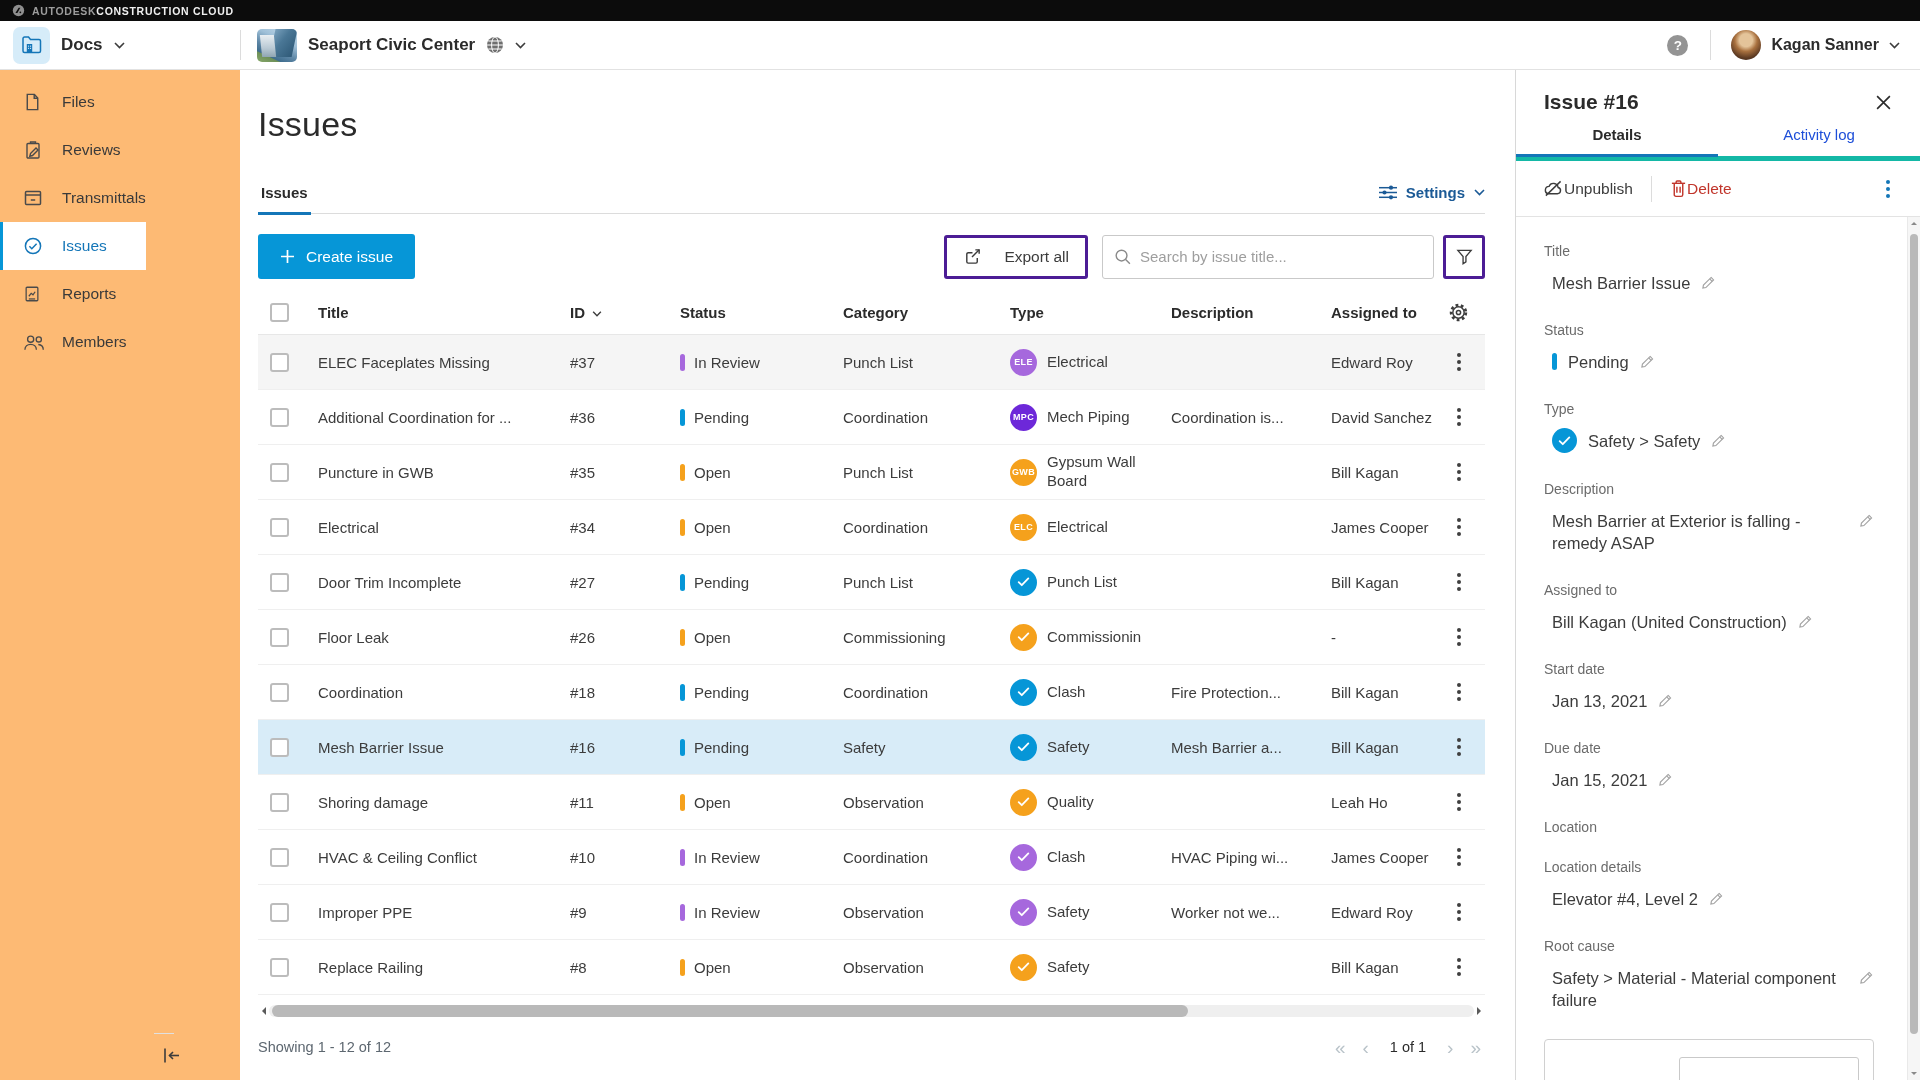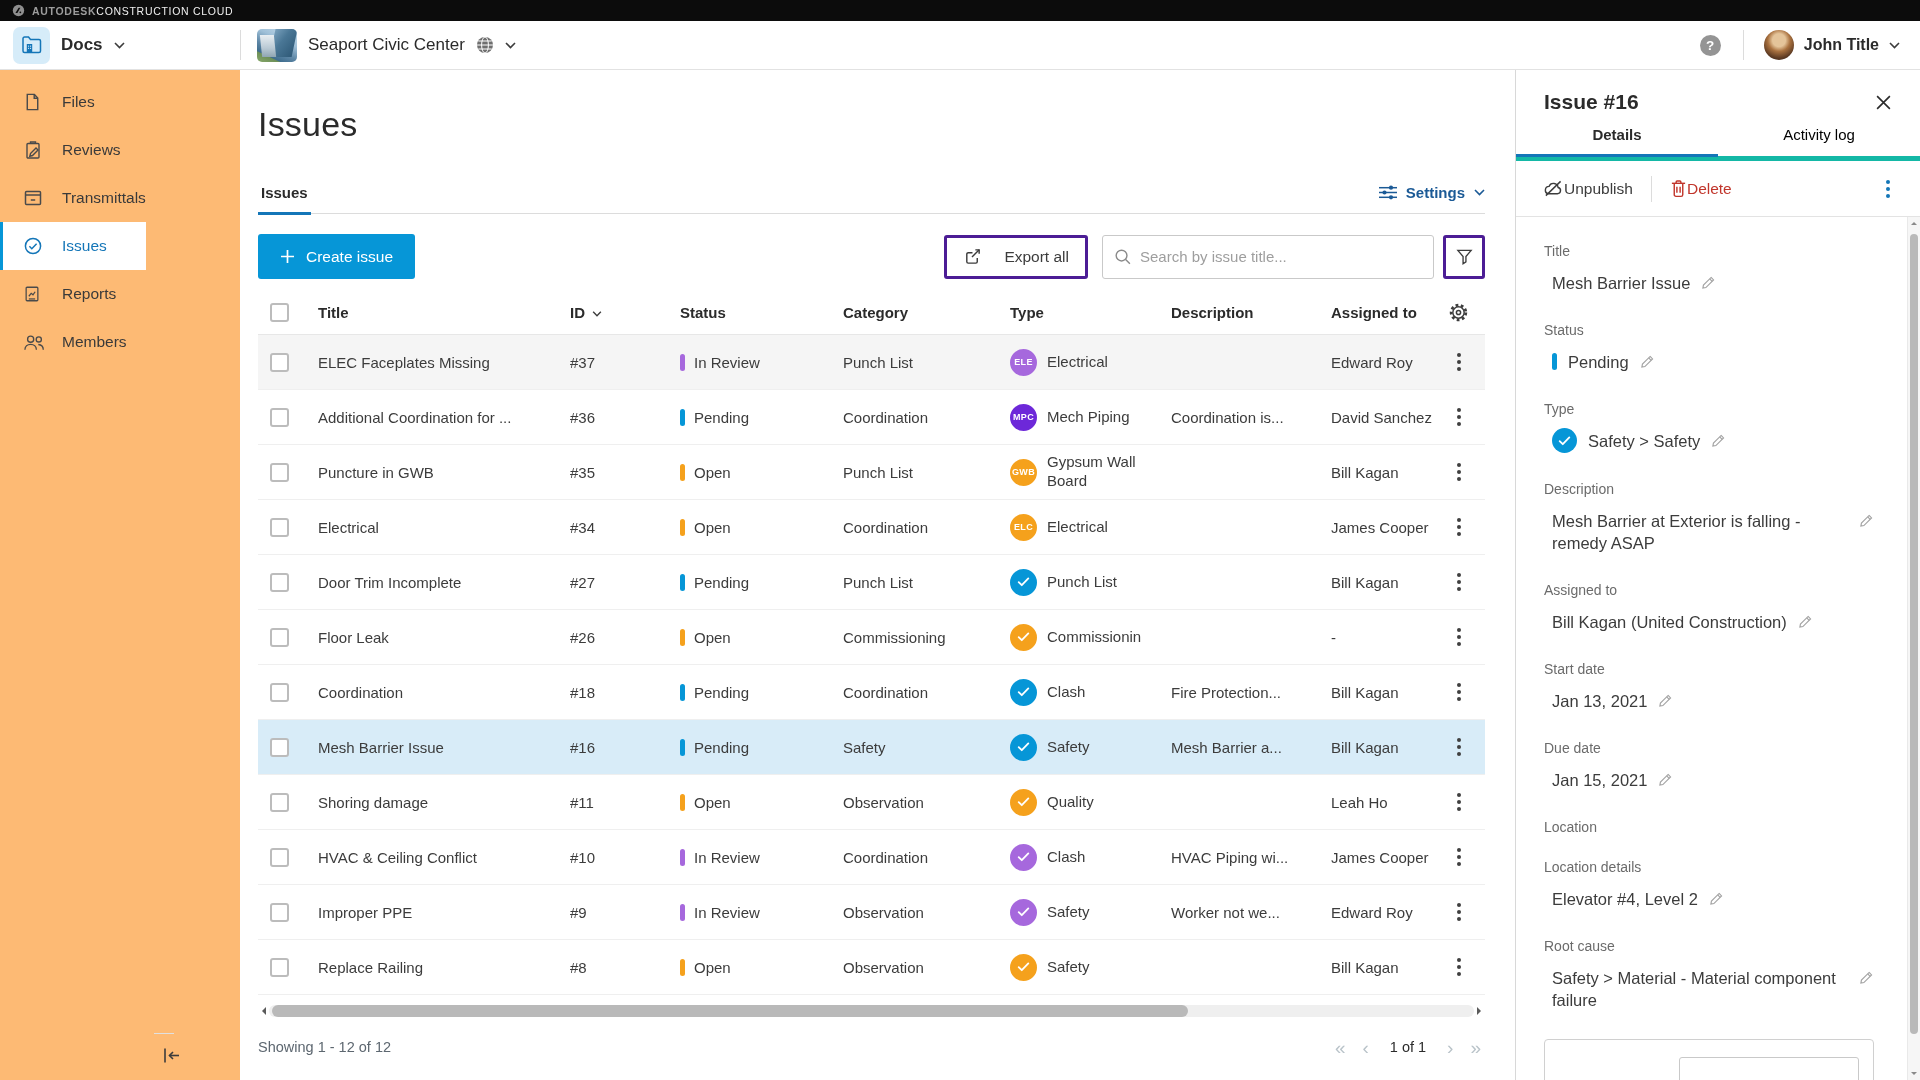--- a/index.html
+++ b/index.html
@@ -5,35 +5,35 @@
   *{box-sizing:border-box;margin:0;padding:0}
   html,body{width:1920px;height:1080px}
   body{font-family:"Liberation Sans",sans-serif;background:#fff;color:#3c3c3c;overflow:hidden}
   .screen{width:1920px;height:1080px;position:relative;overflow:hidden;background:#fff;display:flex;flex-direction:column}
 
   
   .topbar{height:21px;background:#0c0c0c;display:flex;align-items:center;padding:0 12px;gap:7px;flex:none}
   .adsk-mark{display:flex}
   .brand{font-size:10.5px;letter-spacing:.7px;white-space:nowrap}
   .b1{color:#9d9d9d;font-weight:600;}
-  .b2{color:#f0f0f0;font-weight:400}
+  .b2{color:#f0f0f0;font-weight:700}
 
   
   .header{height:49px;border-bottom:1px solid #e2e2e2;display:flex;align-items:center;flex:none;background:#fff}
   .module-area{display:flex;align-items:center;gap:11px;padding-left:13px;width:240px;flex:none}
   .module-icon{width:37px;height:37px;background:#d6ecf9;border-radius:7px;display:flex;align-items:center;justify-content:center;flex:none}
   .module-name{font-size:17px;font-weight:700;color:#2b2b2b}
   .chev{color:#3c3c3c;display:flex;align-items:center}
   .vdiv{width:1px;height:30px;background:#dcdcdc;flex:none}
   .project-area{display:flex;align-items:center;gap:11px;padding:0 16px}
   .proj-thumb{width:40px;height:33px;border-radius:5px;overflow:hidden;position:relative;flex:none;
     background:linear-gradient(205deg,#c9dfee 0%,#9fc0d8 35%,#5e87a6 60%,#3f6d8e 78%,#6d8f58 80%,#87a86a 100%)}
   .proj-thumb:before{content:"";position:absolute;left:16px;top:-4px;width:22px;height:32px;background:linear-gradient(120deg,#7fa6c2 0%,#4a7796 45%,#2f5a78 100%);transform:skewX(-12deg)}
   .proj-thumb:after{content:"";position:absolute;left:4px;top:6px;width:14px;height:22px;background:linear-gradient(180deg,#e8eef2 0%,#b9c9d4 60%,#8fa5b2 100%);transform:skewX(6deg)}
-  .proj-name{font-size:17px;font-weight:400;color:#2b2b2b}
+  .proj-name{font-size:17px;font-weight:700;color:#2b2b2b}
   .hspacer{flex:1}
   .help{width:21px;height:21px;border-radius:50%;background:#949494;color:#fff;font-size:13.5px;font-weight:700;display:flex;align-items:center;justify-content:center;margin-right:22px;cursor:pointer}
   .user-area{display:flex;align-items:center;gap:10px;padding:0 20px;cursor:pointer}
   .avatar{width:30px;height:30px;border-radius:50%;flex:none;
     background:radial-gradient(circle at 50% 34%,#e4c49a 0 26%,#a9713f 45%,#5d3a22 72%,#30201a 100%)}
   .user-name{font-size:16px;font-weight:700;color:#2b2b2b}
 
   
   .app{display:flex;flex:1;min-height:0}
 
@@ -105,21 +105,21 @@
   .pager{display:flex;align-items:center;gap:17px;padding-right:4px}
   .pg{font-size:19px;line-height:1;color:#b9c3c9;cursor:pointer}
   .pgtext{color:#2b2b2b;font-size:14.5px;margin:0 4px}
 
   
   .panel{width:405px;border-left:1px solid #d8d8d8;position:relative;display:flex;flex-direction:column;overflow:hidden;background:#fff;flex:none}
   .panel-head{display:flex;align-items:center;justify-content:space-between;padding:20px 28px 0 28px;flex:none}
   .panel-title{font-size:21px;font-weight:600;color:#2b2b2b}
   .close{display:flex;color:#2b2b2b;cursor:pointer}
   .panel-tabs{display:flex;margin-top:12px;border-bottom:5px solid #14b8a6;flex:none}
-  .ptab{flex:1;text-align:center;font-size:15px;color:#000000;padding-bottom:11px;cursor:pointer}
+  .ptab{flex:1;text-align:center;font-size:15px;color:#1d4ed8;padding-bottom:11px;cursor:pointer}
   .ptab.active{font-weight:700;color:#2b2b2b;border-bottom:3px solid #1476b8;margin-bottom:-1px}
   .panel-actions{height:56px;border-bottom:1px solid #e3e3e3;display:flex;align-items:center;padding:0 24px 0 26px;gap:18px;flex:none}
   .action{display:flex;align-items:center;font-size:15.5px;color:#3c3c3c;cursor:pointer}
   .action.danger{color:#c1352b}
   .adiv{width:1px;height:26px;background:#dcdcdc}
   .aspacer{flex:1}
   .panel-body{flex:1;padding:26px 46px 0 28px;overflow:hidden;position:relative}
   .pfield{margin-bottom:28px}
   .pfield.novalue{margin-bottom:24px}
   .plabel{font-size:14px;color:#6b6b6b;margin-bottom:13px}
@@ -188,21 +188,21 @@
           <svg width="11" height="7" viewBox="0 0 11 7" fill="none" stroke="currentColor" stroke-width="1.6">
             <path d="M1 1l4.5 4.5L10 1"></path>
           </svg>
         </span>
     </div>
     <div class="hspacer"></div>
     <span class="help">?</span>
     <div class="vdiv"></div>
     <div class="user-area">
       <span class="avatar"></span>
-      <span class="user-name">John Title</span>
+      <span class="user-name">Kagan Sanner</span>
       <span class="chev">
           <svg width="11" height="7" viewBox="0 0 11 7" fill="none" stroke="currentColor" stroke-width="1.6">
             <path d="M1 1l4.5 4.5L10 1"></path>
           </svg>
         </span>
     </div>
   </div>
 
   <div class="app">
 

